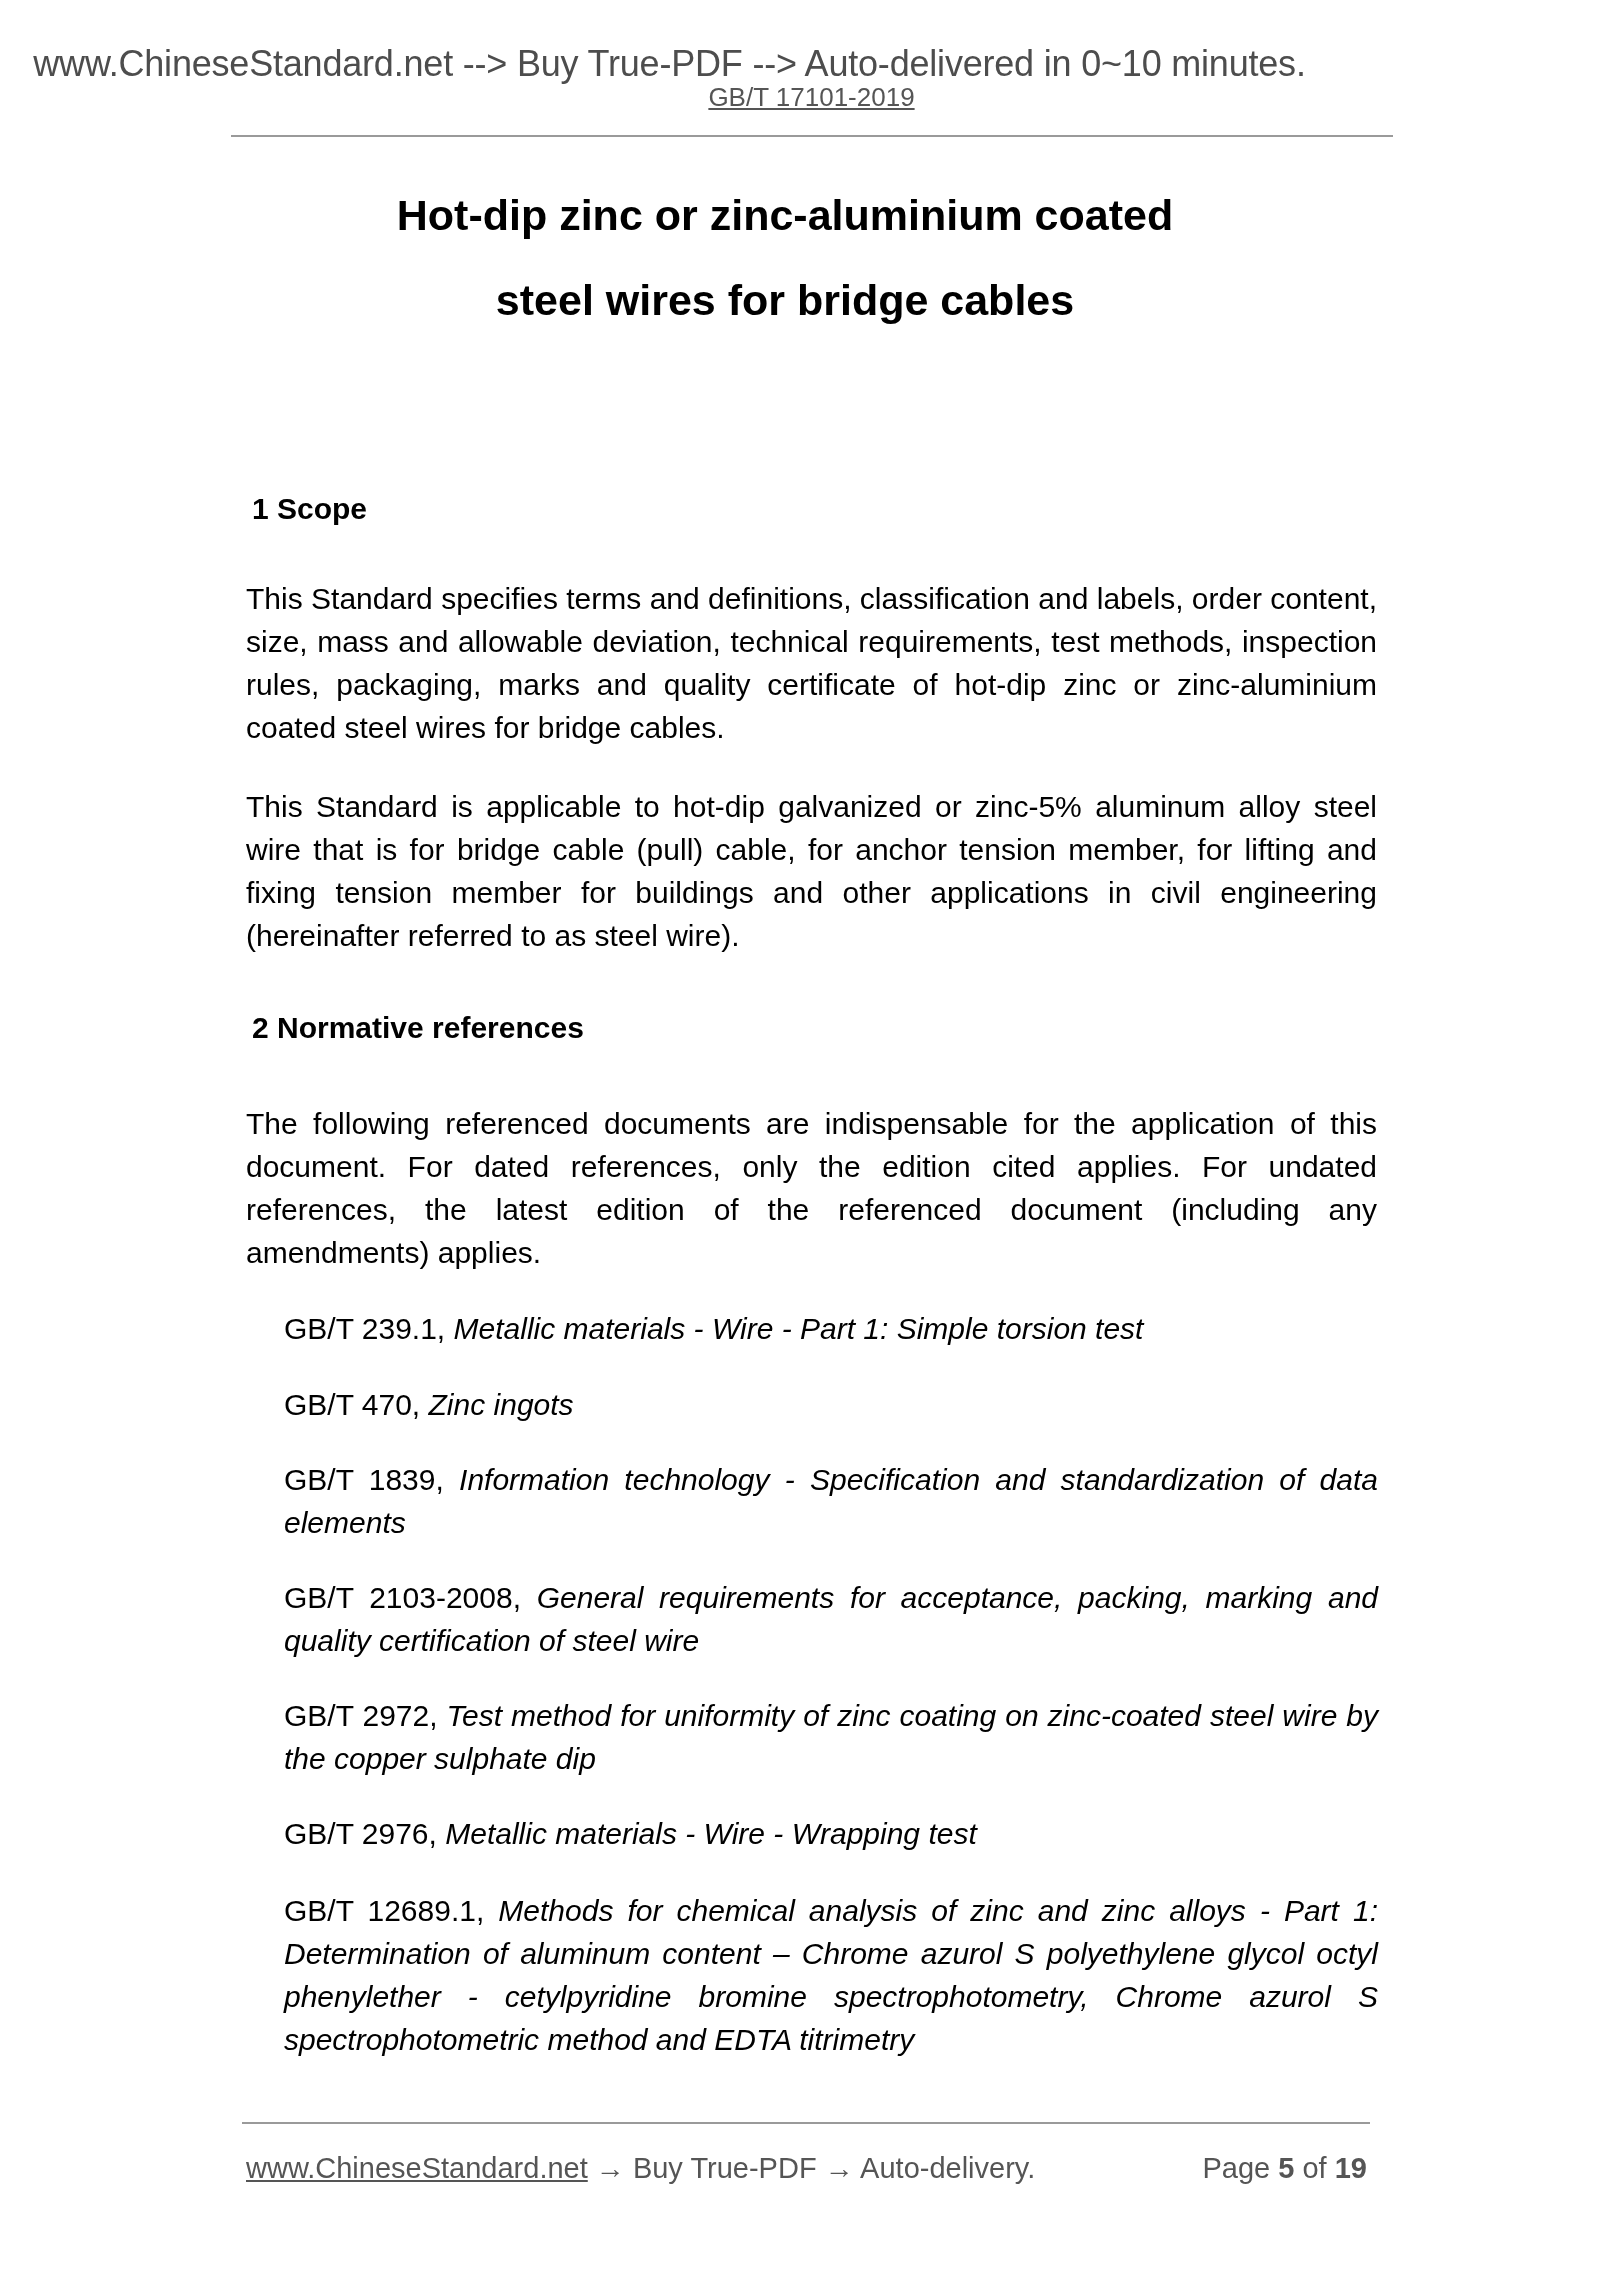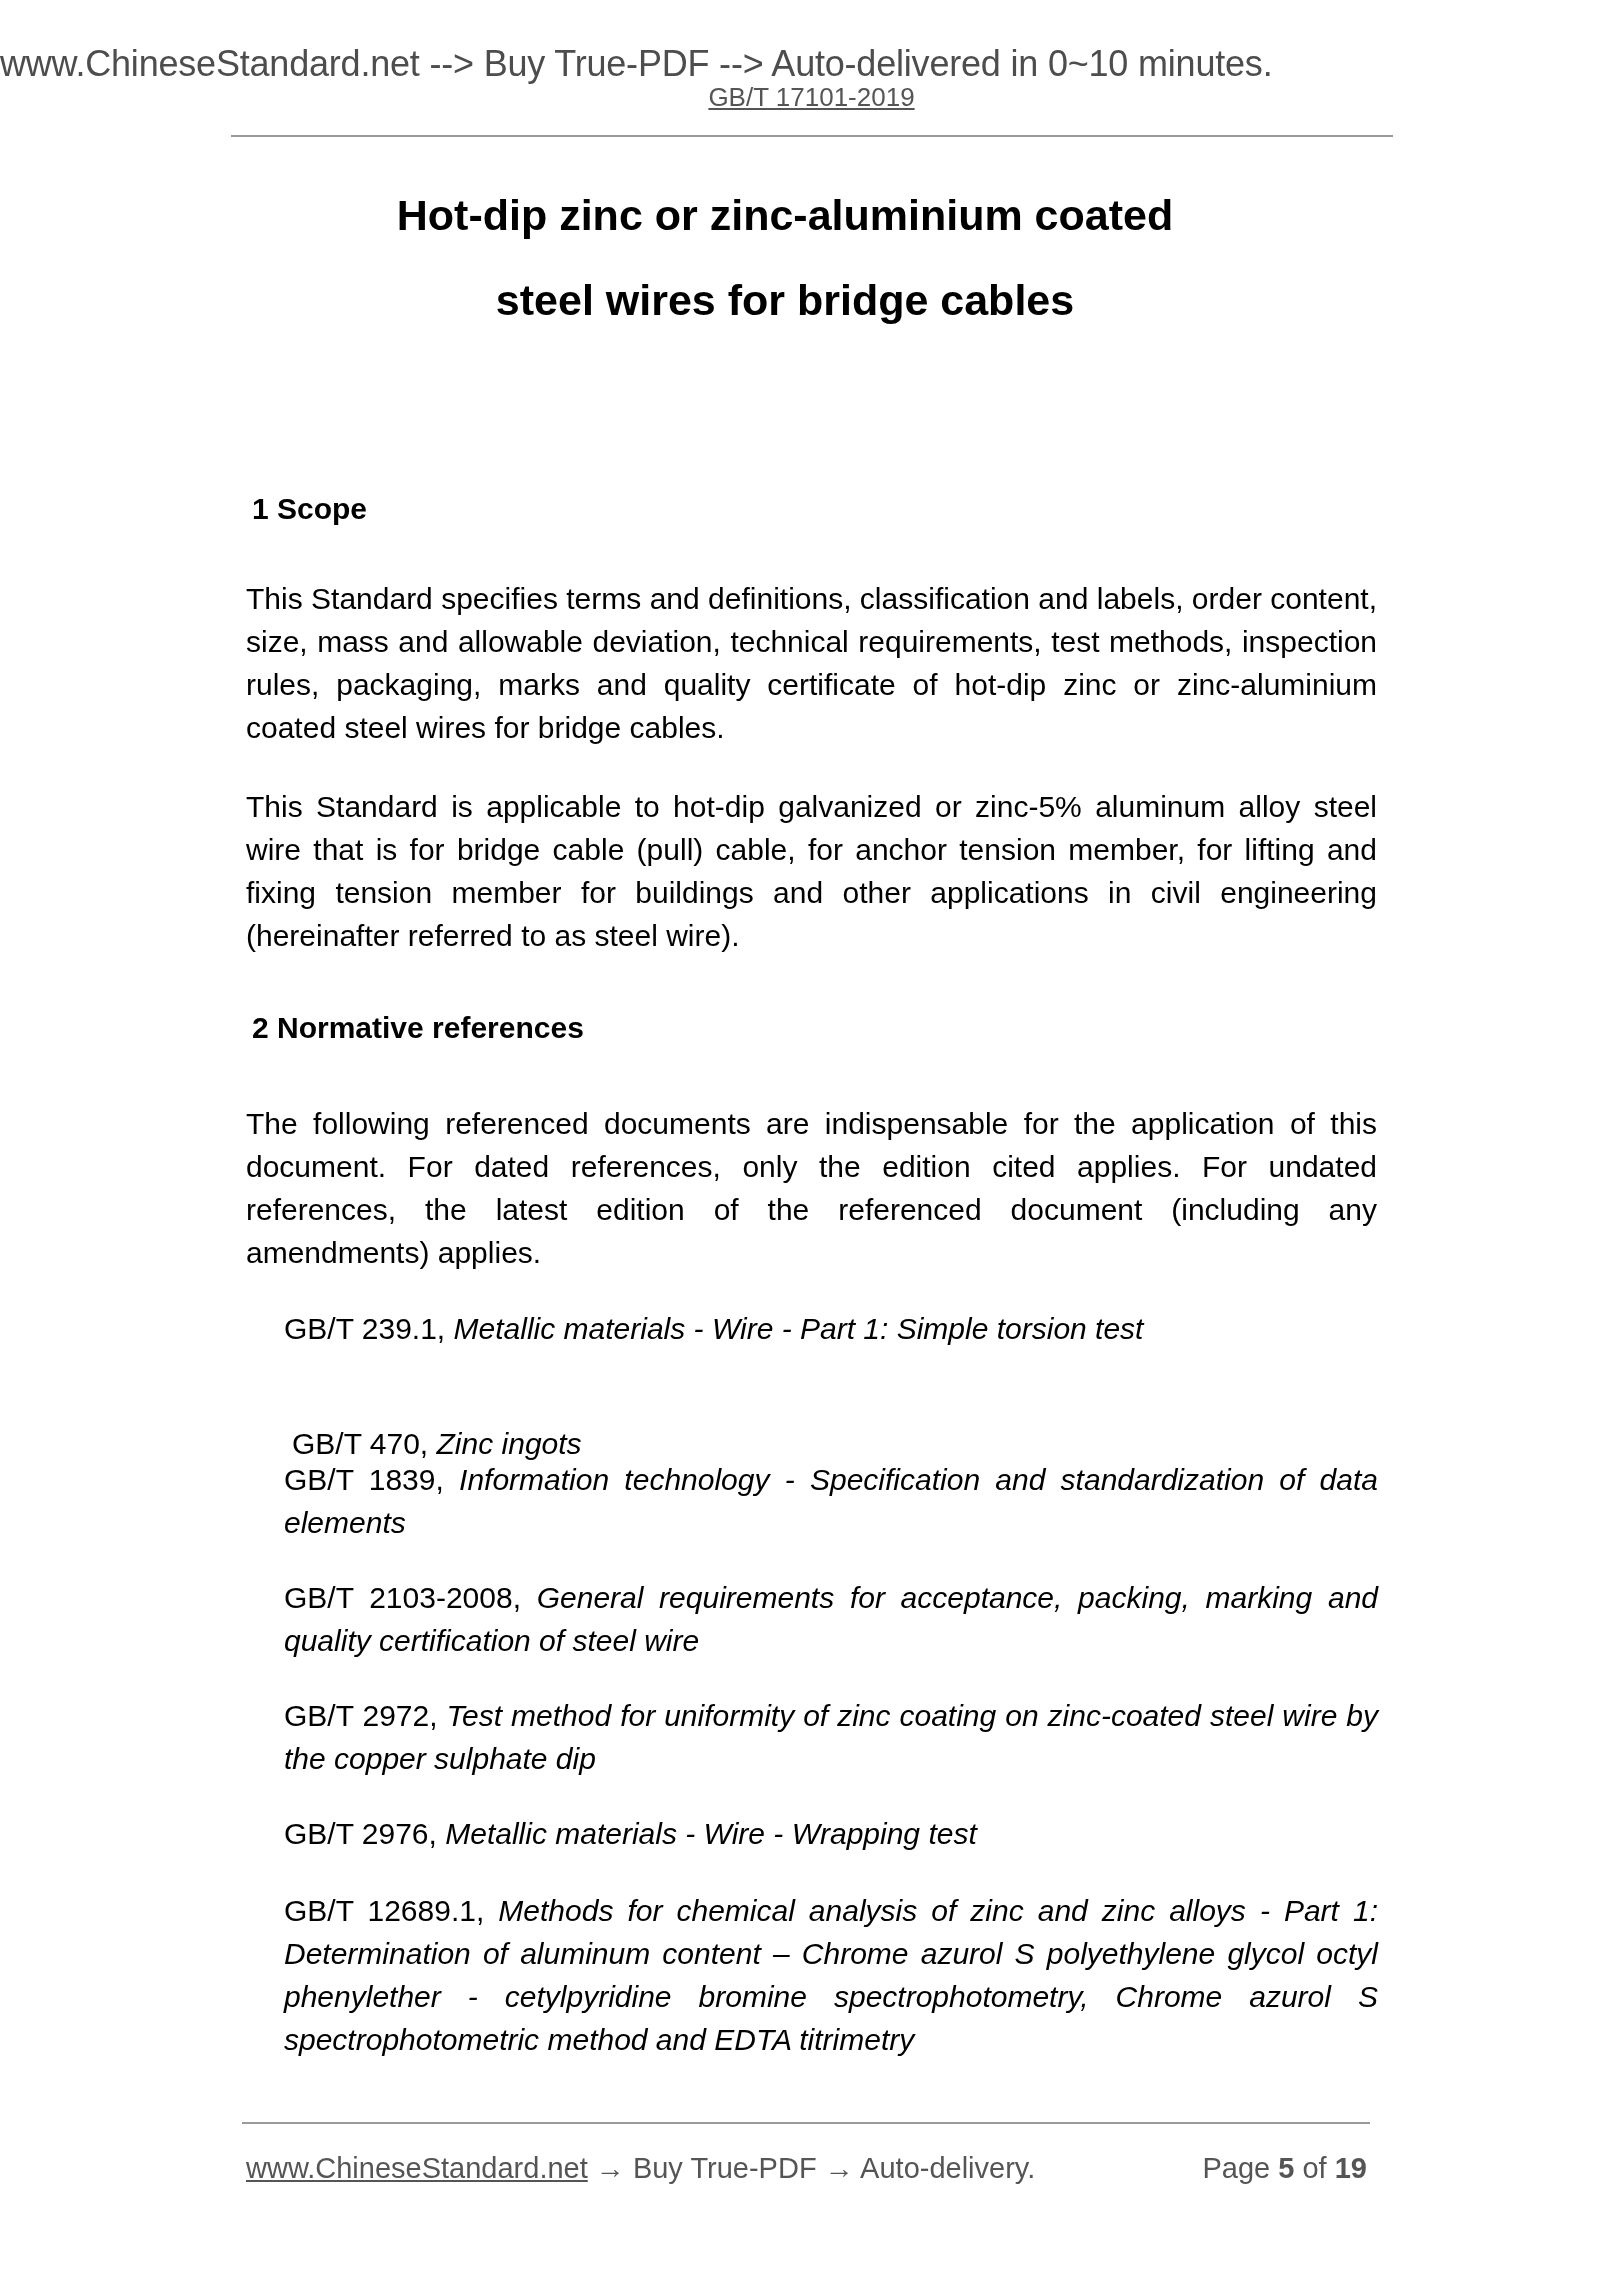--- a/index.html
+++ b/index.html
@@ -2,21 +2,21 @@
 <html style="font-size:13.3px"><head>
 <meta charset="utf-8">
 <style>
   html, body { margin: 0; padding: 0; background: #ffffff; }
   body {
     width: 1623px; height: 2295px; position: relative; overflow: hidden;
     font-family: "Liberation Sans", sans-serif; color: #000;
   }
   .top-banner {
     position: absolute; left: 0; width: 1339px; top: 43px;
-    font-size: 36px; color: #4d4d4d; line-height: 42px;
+    text-align: center; font-size: 36px; color: #4d4d4d; line-height: 42px;
     letter-spacing: -0.2px;
   }
   .doc-code {
     position: absolute; left: 0; width: 1623px; top: 82px;
     text-align: center; font-size: 26px; color: #555; line-height: 30px; text-decoration: underline;
   }
   .top-rule {
     position: absolute; left: 231px; width: 1162px; top: 135px; height: 1.7px; background: #9a9a9a;
   }
   .title {
@@ -64,21 +64,21 @@
 
 <div class="content">
   <div class="h" style="top:484px;">1 Scope</div>
   <div class="p" style="top:577px;">This Standard specifies terms and definitions, classification and labels, order content, size, mass and allowable deviation, technical requirements, test methods, inspection rules, packaging, marks and quality certificate of hot-dip zinc or zinc-aluminium coated steel wires for bridge cables.</div>
   <div class="p" style="top:785px;">This Standard is applicable to hot-dip galvanized or zinc-5% aluminum alloy steel wire that is for bridge cable (pull) cable, for anchor tension member, for lifting and fixing tension member for buildings and other applications in civil engineering (hereinafter referred to as steel wire).</div>
 
   <div class="h" style="top:1003px;">2 Normative references</div>
   <div class="p" style="top:1102px;">The following referenced documents are indispensable for the application of this document. For dated references, only the edition cited applies. For undated references, the latest edition of the referenced document (including any amendments) applies.</div>
 
   <div class="ref" style="top:1307px;"><span>GB/T 239.1, </span><span class="t">Metallic materials - Wire - Part 1: Simple torsion test</span></div>
-  <div class="ref" style="top:1422px;margin-left:8px;"><span>GB/T 470, </span><span class="t">Zinc ingots</span></div>
+  <div class="ref" style="top:1383px;"><span>GB/T 470, </span><span class="t">Zinc ingots</span></div>
   <div class="ref" style="top:1458px;"><span>GB/T 1839, </span><span class="t">Information technology - Specification and standardization of data elements</span></div>
   <div class="ref" style="top:1576px;"><span>GB/T 2103-2008, </span><span class="t">General requirements for acceptance, packing, marking and quality certification of steel wire</span></div>
   <div class="ref" style="top:1694px;"><span>GB/T 2972, </span><span class="t">Test method for uniformity of zinc coating on zinc-coated steel wire by the copper sulphate dip</span></div>
   <div class="ref" style="top:1812px;"><span>GB/T 2976, </span><span class="t">Metallic materials - Wire - Wrapping test</span></div>
   <div class="ref" style="top:1889px;"><span>GB/T 12689.1, </span><span class="t">Methods for chemical analysis of zinc and zinc alloys - Part 1: Determination of aluminum content – Chrome azurol S polyethylene glycol octyl phenylether - cetylpyridine bromine spectrophotometry, Chrome azurol S spectrophotometric method and EDTA titrimetry</span></div>
 </div>
 
 <div class="bottom-rule"></div>
 <div class="footer">
   <span class="site">www.ChineseStandard.net</span><span> → Buy True-PDF → Auto-delivery.</span>

